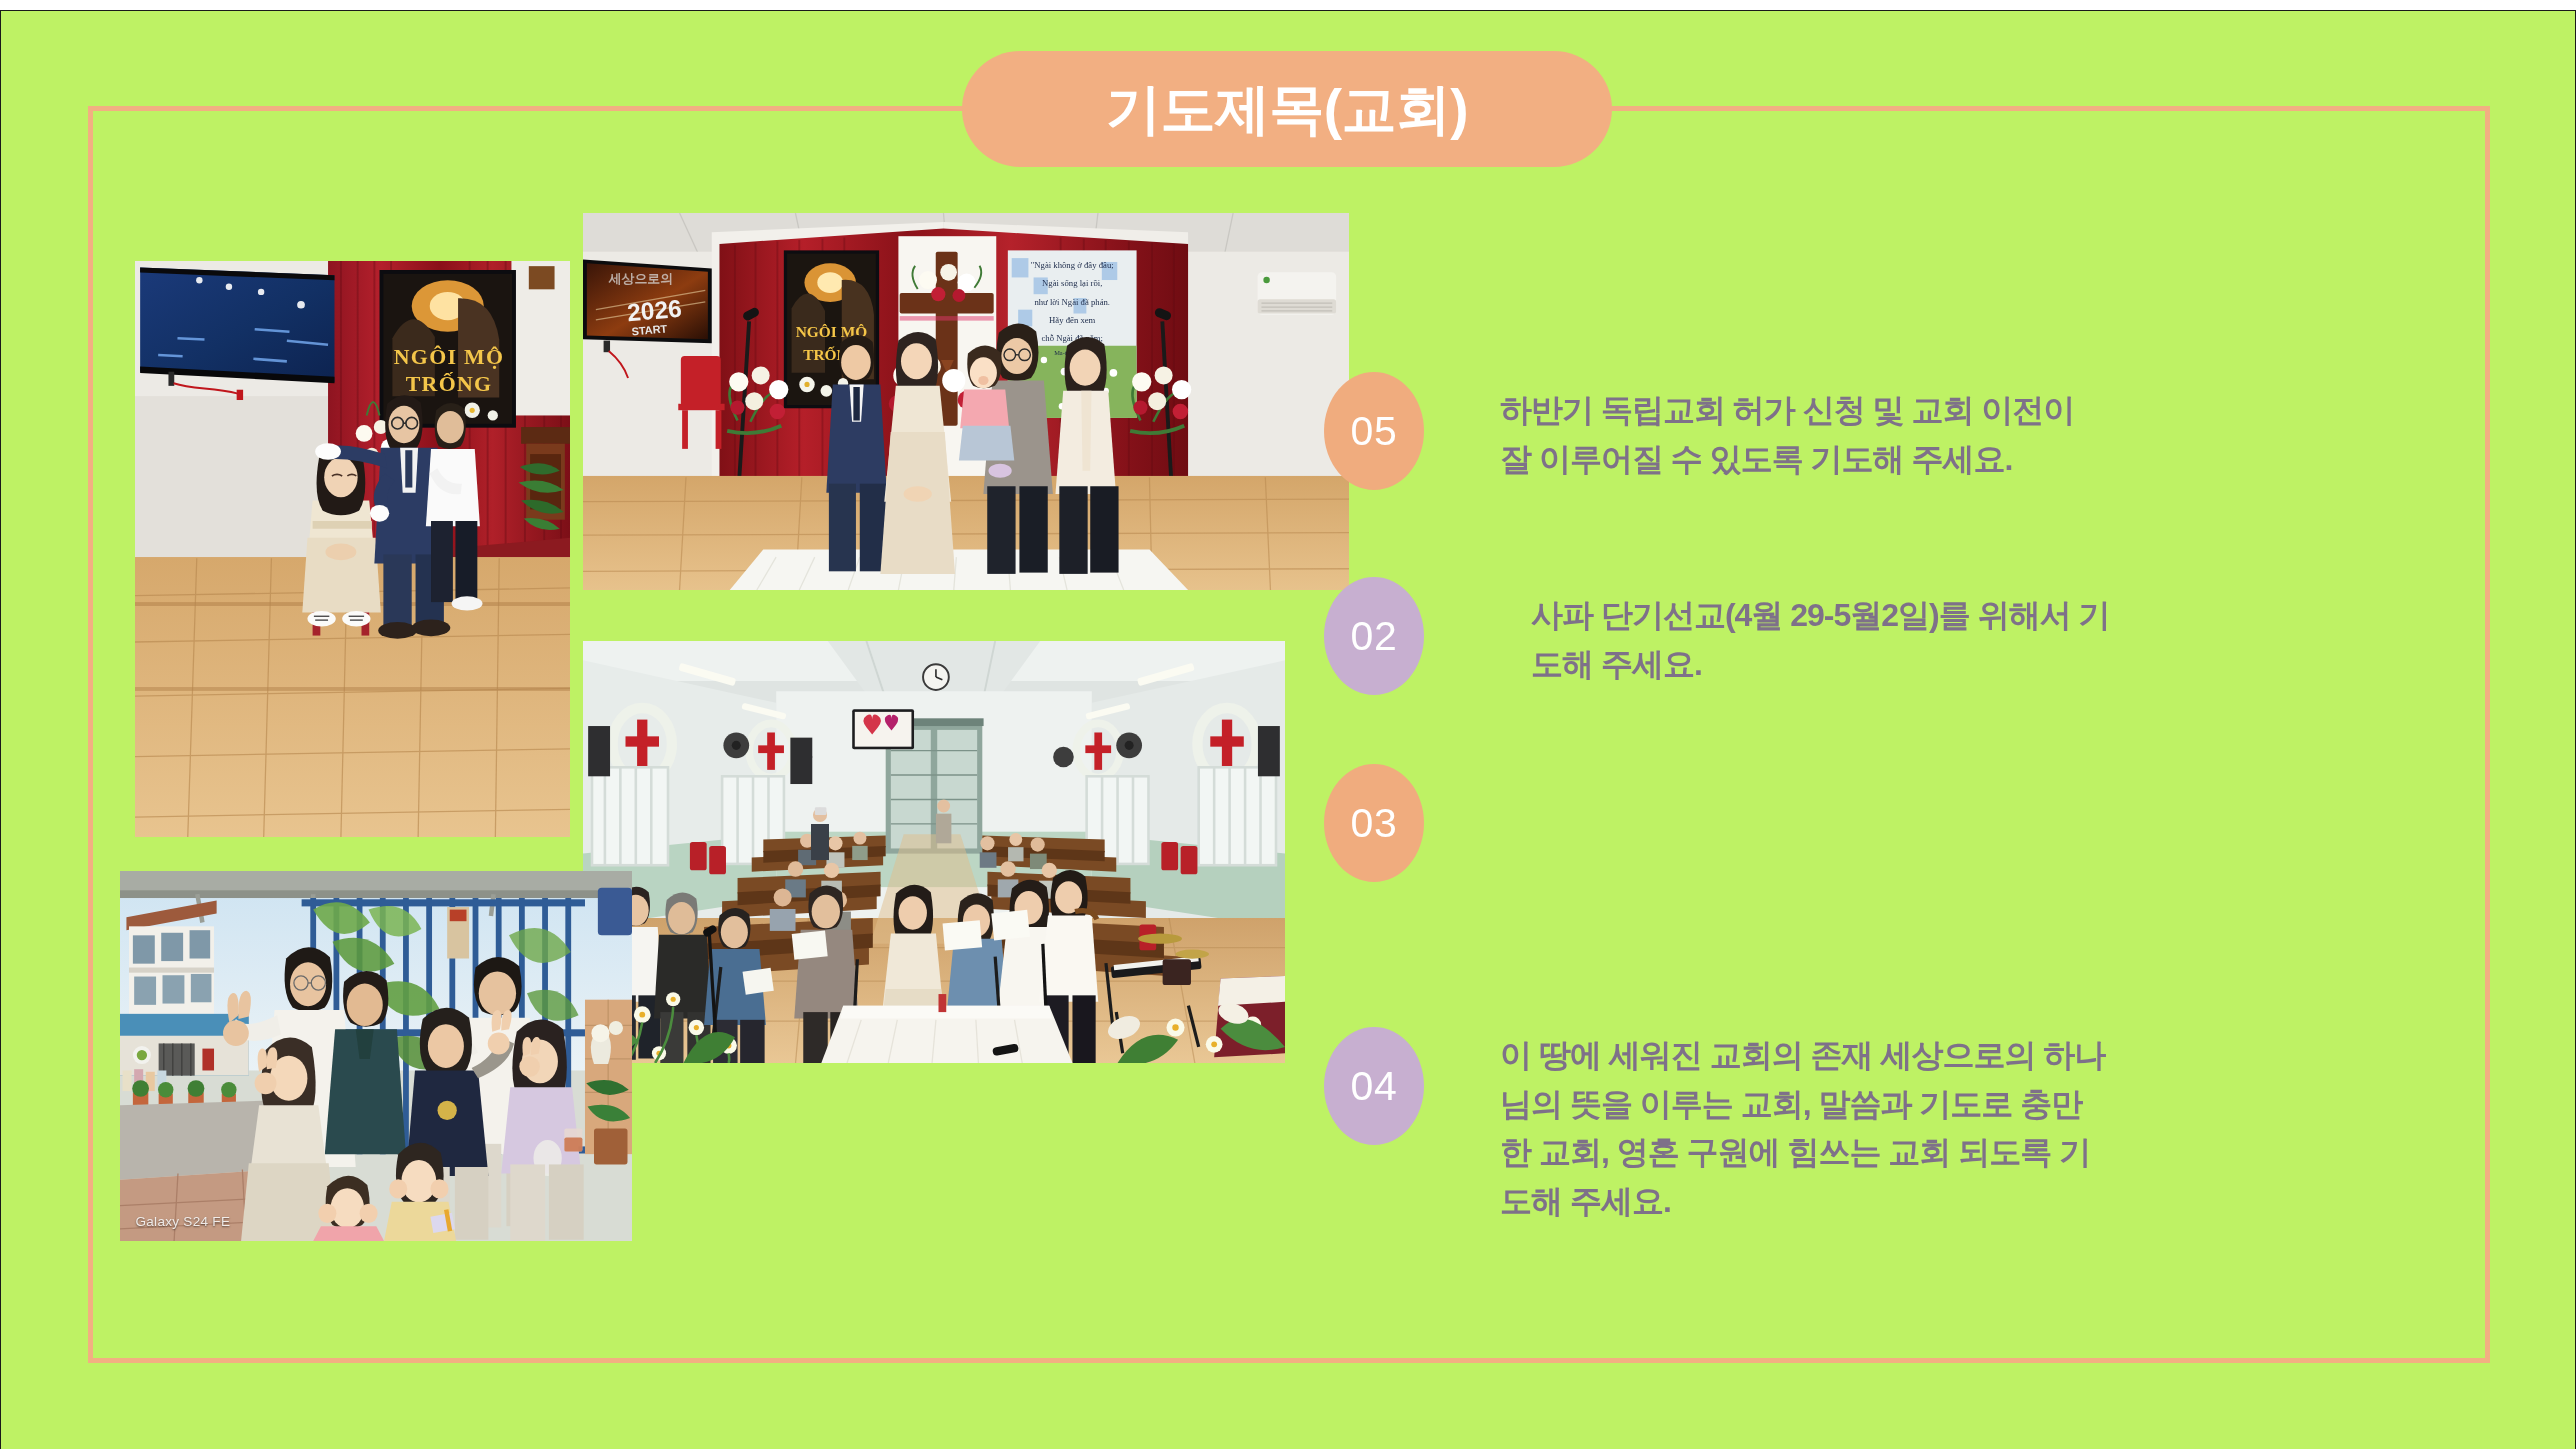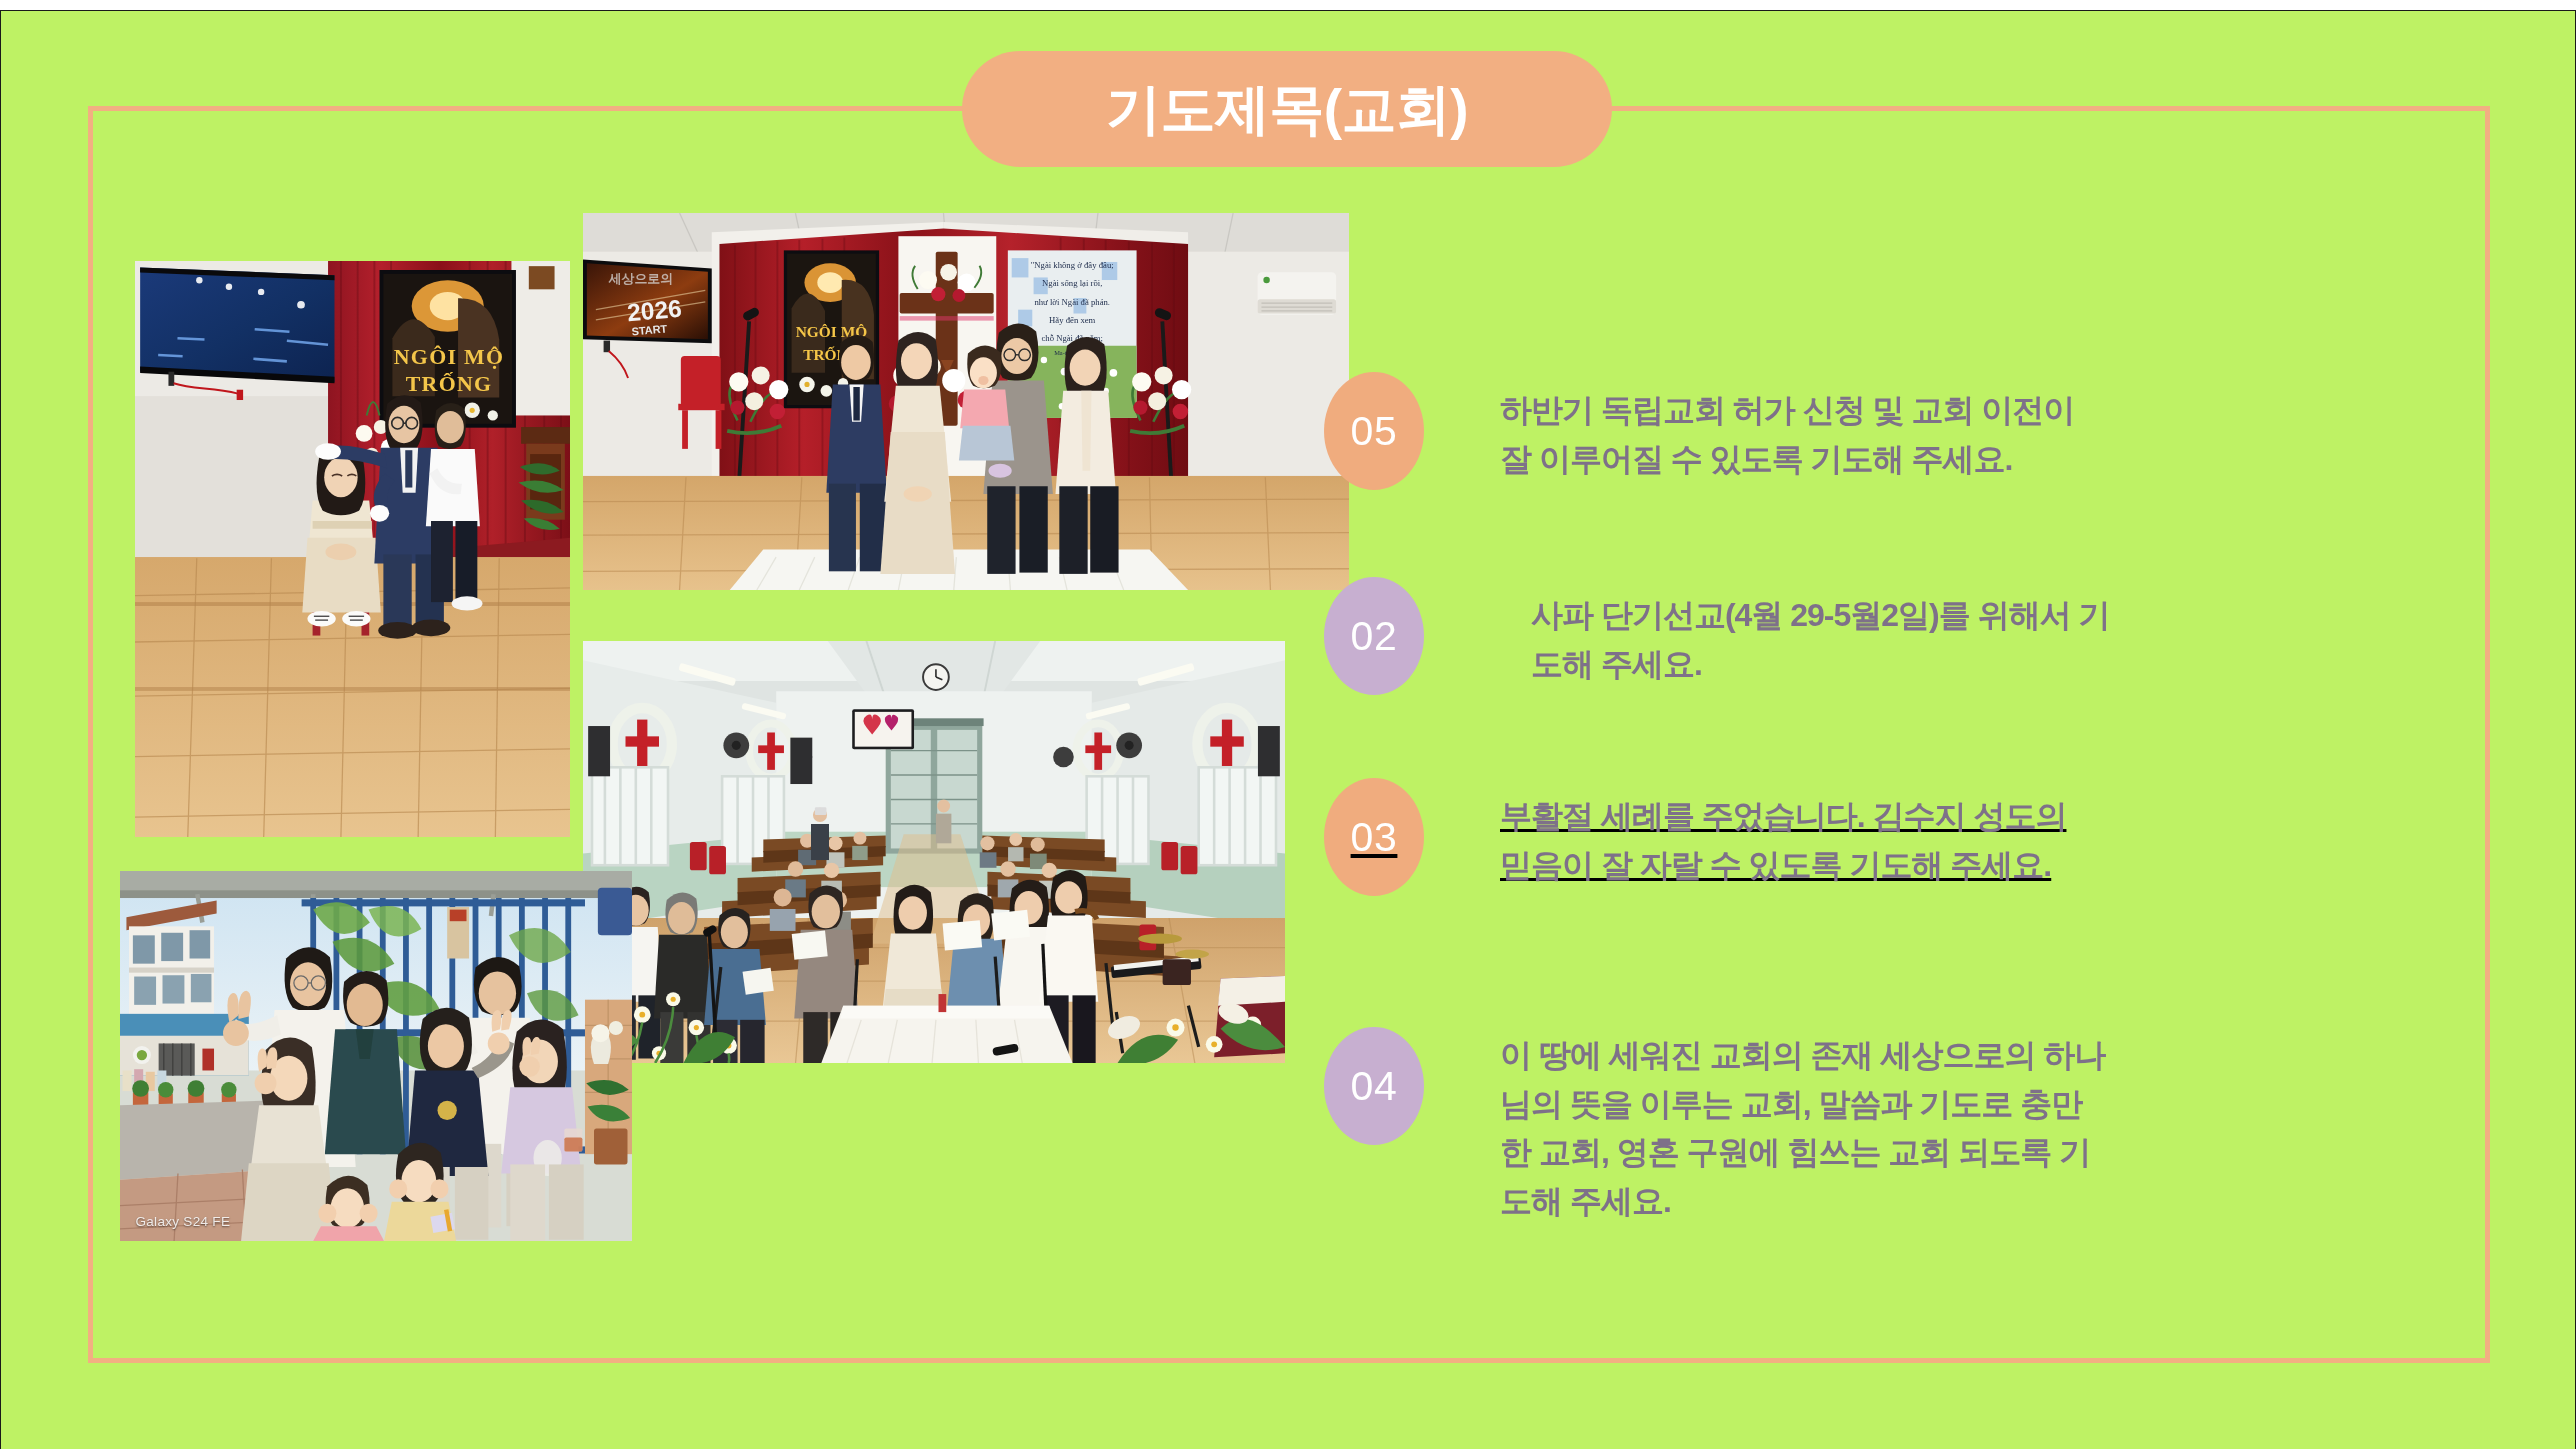--- a/index.html
+++ b/index.html
@@ -74,21 +74,21 @@
     left: 1323px; top: 361px;
     width: 1095px;
   }
   .prayer-item {
     position: absolute;
     display: flex;
     align-items: flex-start;
   }
   #item-0 { top: 0px;   left: 0; }
   #item-1 { top: 205px; left: 0; gap: 31px; }
-  #item-2 { top: 406px; left: 0; text-decoration: underline; }
+  #item-2 { top: 392px; left: 0; }
   #item-3 { top: 655px; left: 0; }
 
   .num-badge {
     flex: 0 0 auto;
     width: 100px; height: 118px;
     border-radius: 50%;
     display: flex; align-items: center; justify-content: center;
     color: #ffffff;
     font-size: 41px;
     font-weight: 300;
@@ -1195,22 +1195,20 @@
     </div>
 
     <div class="prayer-item" id="item-1">
       <div class="num-badge purple">02</div>
       <div class="prayer-text">사파 단기선교(4월 29-5월2일)를 위해서 기
 도해 주세요.</div>
     </div>
 
     <div class="prayer-item" id="item-2">
       <div class="num-badge orange">03</div>
-      <div class="prayer-text">부활절 세례를 주었습니다. 김수지 성도의
-믿음이 잘 자랄 수 있도록 기도해 주세요.</div>
     </div>
 
     <div class="prayer-item" id="item-3">
       <div class="num-badge purple">04</div>
       <div class="prayer-text">이 땅에 세워진 교회의 존재 세상으로의 하나
 님의 뜻을 이루는 교회, 말씀과 기도로 충만
 한 교회, 영혼 구원에 힘쓰는 교회 되도록 기
 도해 주세요.</div>
     </div>
 

